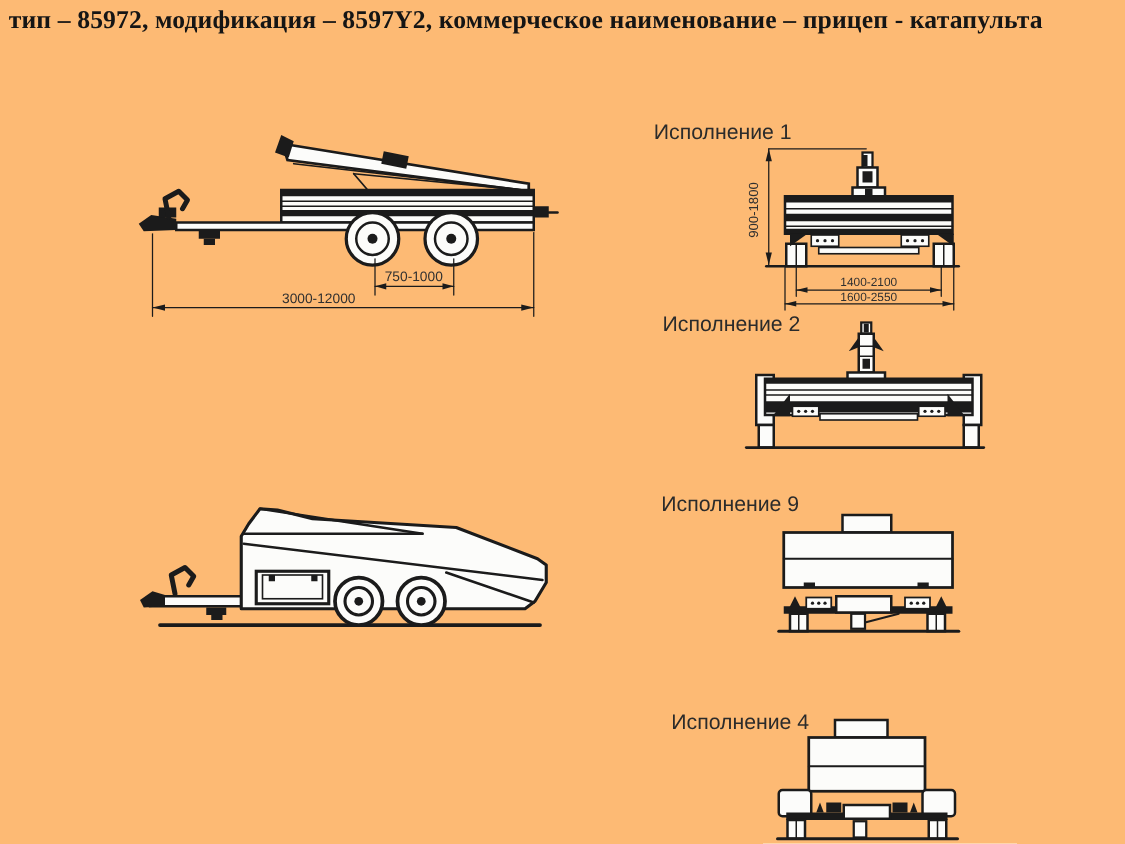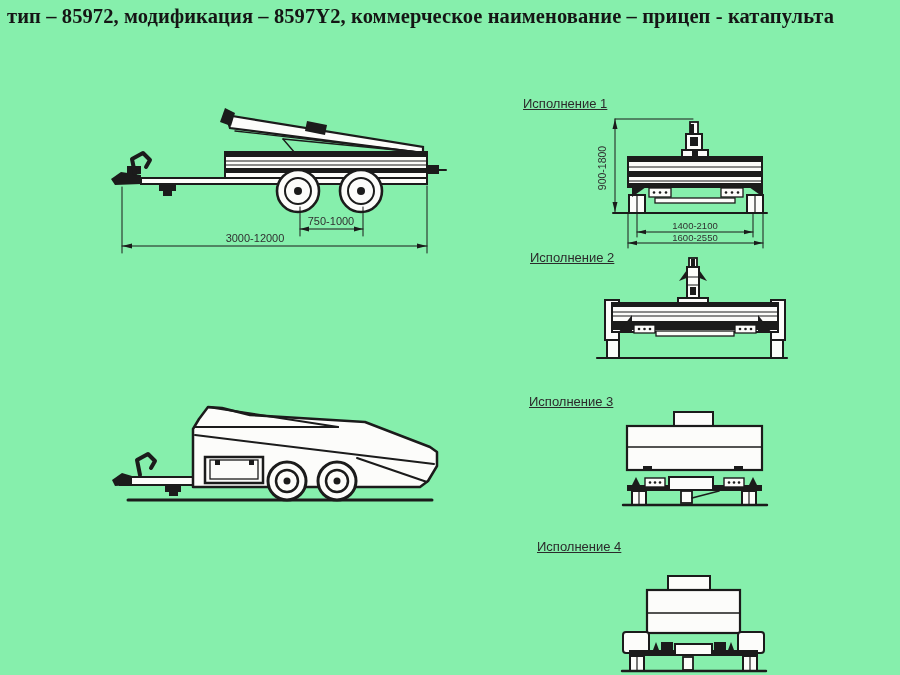--- a/index.html
+++ b/index.html
@@ -1,28 +1,28 @@
 <!DOCTYPE html>
 <html><head>
 <meta charset="utf-8">
 <style>
   html,body { margin:0; padding:0; background:#ffffff; }
   .page {
     position:relative; width:900px; height:675px;
-    background:#86efac; overflow:hidden;
+    background:#fdba74; overflow:hidden;
     font-family:"Liberation Sans", sans-serif;
   }
   .doc-title {
     position:absolute; left:7px; top:5px; width:893px;
     font-family:"Liberation Serif", serif;
     font-weight:bold; font-size:20.5px; letter-spacing:0.1px;
     color:#151515; white-space:nowrap;
   }
   .vlabel {
-    position:absolute; font-size:13px; color:#2b2b2b; white-space:nowrap;text-decoration:underline;
+    position:absolute; font-size:17px; color:#2b2b2b; white-space:nowrap;
   }
   .fig { position:absolute; }
   .fig text {
     font-family:"Liberation Sans", sans-serif;
     fill:#303030;
   }
   .dim-big { font-size:11px; }
   .dim-small { font-size:9.5px; }
   .dim-rot { font-size:10.5px; }
 </style>
@@ -208,21 +208,21 @@
         <rect x="145" y="70" width="21" height="8" fill="#fcfcfa" stroke-width="1.3"></rect>
         <circle cx="150" cy="74" r="1.3" fill="#1b1b1b" stroke="none"></circle>
         <circle cx="155.5" cy="74" r="1.3" fill="#1b1b1b" stroke="none"></circle>
         <circle cx="161" cy="74" r="1.3" fill="#1b1b1b" stroke="none"></circle>
         <rect x="66" y="76" width="78" height="5" fill="#fcfcfa" stroke-width="1.3"></rect>
       </g>
       <line x1="7" y1="103" x2="197" y2="103" stroke-width="2.2"></line>
     </g>
   </svg>
 
-  <div class="vlabel" style="left:529px;top:394px">Исполнение 3</div>
+  <div class="vlabel" style="left:529px;top:394px">Исполнение 9</div>
 
   <svg class="fig" style="left:615px;top:405px" width="160" height="105" viewBox="0 0 160 105">
     <g stroke="#1b1b1b" fill="none" stroke-linecap="round">
       <rect x="59" y="7" width="39" height="14" fill="#fcfcfa" stroke-width="2"></rect>
       <g>
         <rect x="12" y="21" width="135" height="44" fill="#fcfcfa" stroke-width="2.2"></rect>
         <line x1="12" y1="42" x2="147" y2="42" stroke-width="1.5"></line>
         <rect x="28" y="61" width="9" height="4" fill="#1b1b1b" stroke="none"></rect>
         <rect x="119" y="61" width="9" height="4" fill="#1b1b1b" stroke="none"></rect>
       </g>
@@ -283,21 +283,21 @@
         <circle cx="177" cy="86" r="19" fill="#fcfcfa" stroke-width="3"></circle>
         <circle cx="177" cy="86" r="11" stroke-width="2.5"></circle>
         <circle cx="177" cy="86" r="3.5" fill="#1b1b1b" stroke="none"></circle>
         <circle cx="227" cy="86" r="19" fill="#fcfcfa" stroke-width="3"></circle>
         <circle cx="227" cy="86" r="11" stroke-width="2.5"></circle>
         <circle cx="227" cy="86" r="3.5" fill="#1b1b1b" stroke="none"></circle>
       </g>
     </g>
   </svg>
 
-  <div class="vlabel" style="left:537px;top:539px">Исполнение 4</div>
+  <div class="vlabel" style="left:537px;top:568px">Исполнение 4</div>
 
   <svg class="fig" style="left:615px;top:570px" width="160" height="105" viewBox="0 0 160 105">
     <g stroke="#1b1b1b" fill="none" stroke-linecap="round">
       <rect x="53" y="6" width="42" height="14" fill="#fcfcfa" stroke-width="2"></rect>
       <g>
         <rect x="32" y="20" width="93" height="43" fill="#fcfcfa" stroke-width="2.2"></rect>
         <line x1="32" y1="43" x2="125" y2="43" stroke-width="1.5"></line>
       </g>
       <g>
         <rect x="8" y="62" width="26" height="21" rx="3" fill="#fcfcfa" stroke-width="2"></rect>

